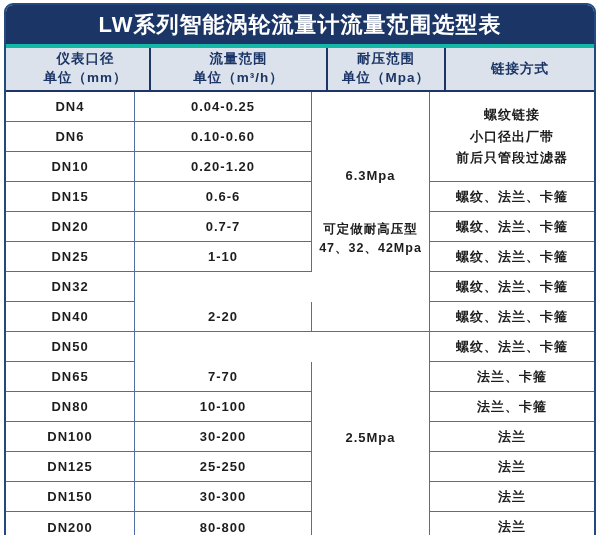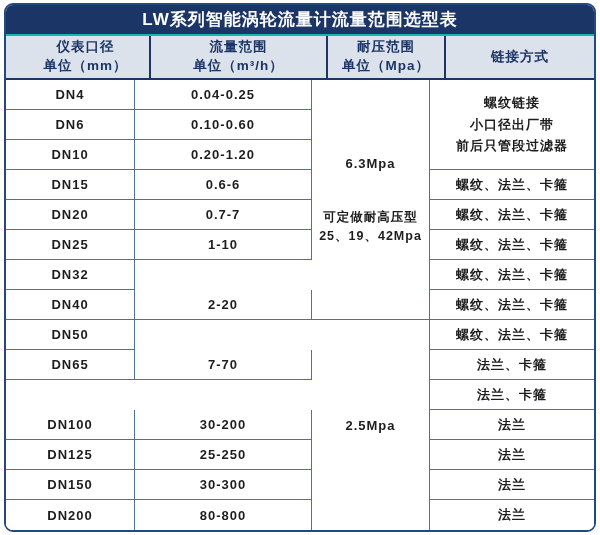--- a/index.html
+++ b/index.html
@@ -10,26 +10,26 @@
     position: absolute;
     left: 4px; top: 3px;
     width: 592px;
     border: 2px solid var(--outer-border, #24497e);
     border-radius: 9px;
     overflow: hidden;
     background: #fff;
   }
 
   .title-bar {
-    height: 31px;
+    height: 43px;
     background: var(--title-bg, #1b3566);
     color: var(--title-text, #ffffff);
     display: flex; align-items: center; justify-content: center;
-    font-size: 17px; font-weight: 700; letter-spacing: 1px;
-    border-bottom: 2px solid #14b8a6;
+    font-size: 22px; font-weight: 700; letter-spacing: 1px;
+    border-bottom: 4px solid #14b8a6;
   }
 
   .header-row {
     display: grid;
     grid-template-columns: 129px 177px 118px 1fr;
     height: 44px;
     background: var(--header-bg, #dce2eb);
     border-bottom: 2px solid var(--header-line, #1b3566);
     padding-left: 16px;
   }
@@ -96,43 +96,45 @@
     <div class="c" style="grid-area:1/1">DN4</div>
     <div class="c" style="grid-area:2/1">DN6</div>
     <div class="c" style="grid-area:3/1">DN10</div>
     <div class="c" style="grid-area:4/1">DN15</div>
     <div class="c" style="grid-area:5/1">DN20</div>
     <div class="c" style="grid-area:6/1">DN25</div>
     <div class="c" style="grid-area:7/1">DN32</div>
     <div class="c" style="grid-area:8/1">DN40</div>
     <div class="c" style="grid-area:9/1">DN50</div>
     <div class="c" style="grid-area:10/1">DN65</div>
+    <div class="c" style="grid-area:11/1">DN80</div>
     <div class="c" style="grid-area:12/1">DN100</div>
     <div class="c" style="grid-area:13/1">DN125</div>
     <div class="c" style="grid-area:14/1">DN150</div>
     <div class="c nb" style="grid-area:15/1">DN200</div>
 
     <div class="c" style="grid-area:1/2">0.04-0.25</div>
     <div class="c" style="grid-area:2/2">0.10-0.60</div>
     <div class="c" style="grid-area:3/2">0.20-1.20</div>
     <div class="c" style="grid-area:4/2">0.6-6</div>
     <div class="c" style="grid-area:5/2">0.7-7</div>
     <div class="c" style="grid-area:6/2">1-10</div>
     <div class="c" style="grid-area:8/2">2-20</div>
     <div class="c" style="grid-area:10/2">7-70</div>
+    <div class="c" style="grid-area:11/2">10-100</div>
     <div class="c" style="grid-area:12/2">30-200</div>
     <div class="c" style="grid-area:13/2">25-250</div>
     <div class="c" style="grid-area:14/2">30-300</div>
     <div class="c nb" style="grid-area:15/2">80-800</div>
 
     <div class="c stack" style="grid-area:1/3/9/4">
       <div>6.3Mpa</div>
       <div class="pressure-note">
         <div>可定做耐高压型</div>
-        <div>25、19、42Mpa</div>
+        <div>47、32、42Mpa</div>
       </div>
     </div>
     <div class="c nb" style="grid-area:9/3/16/4">
       <div>2.5Mpa</div>
     </div>
 
     <div class="c nr stack" style="grid-area:1/4/4/5">
       <div class="conn-lines">
         <div>螺纹链接</div>
         <div>小口径出厂带</div>

